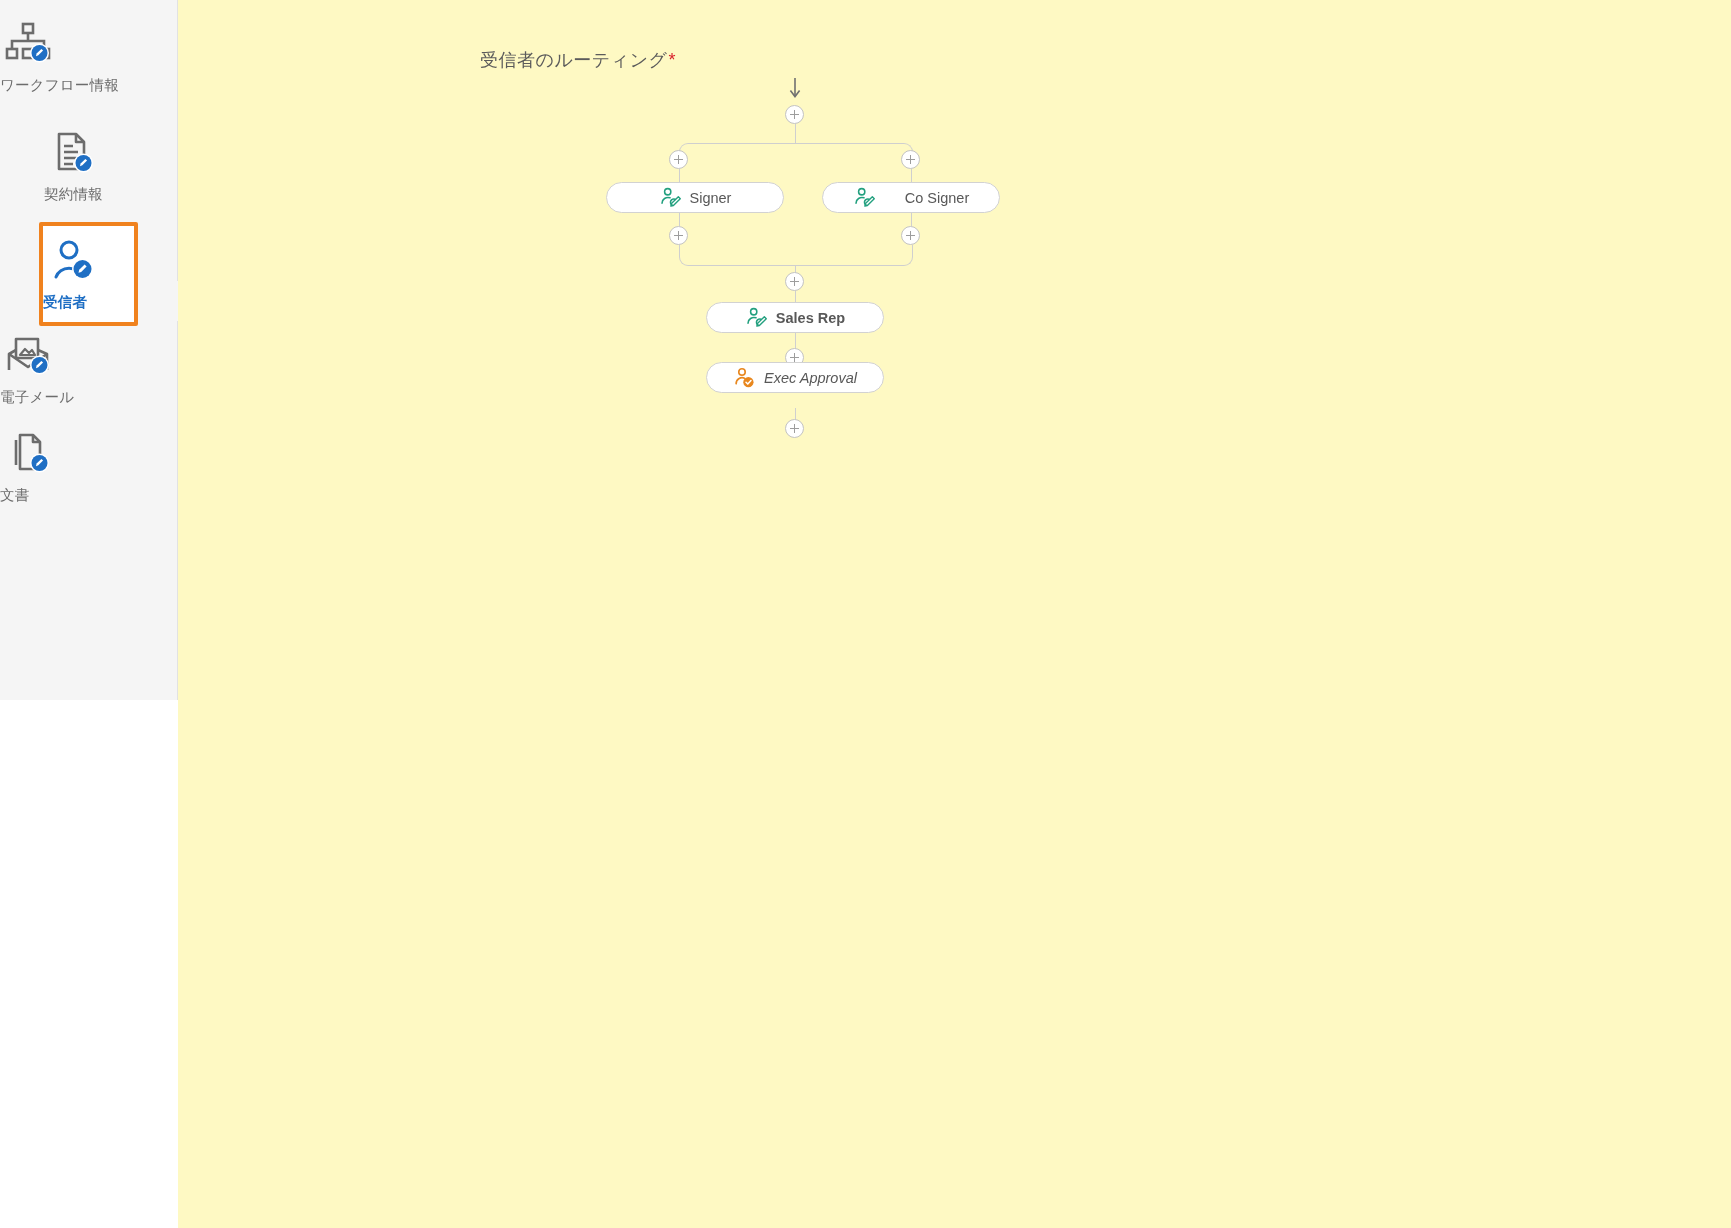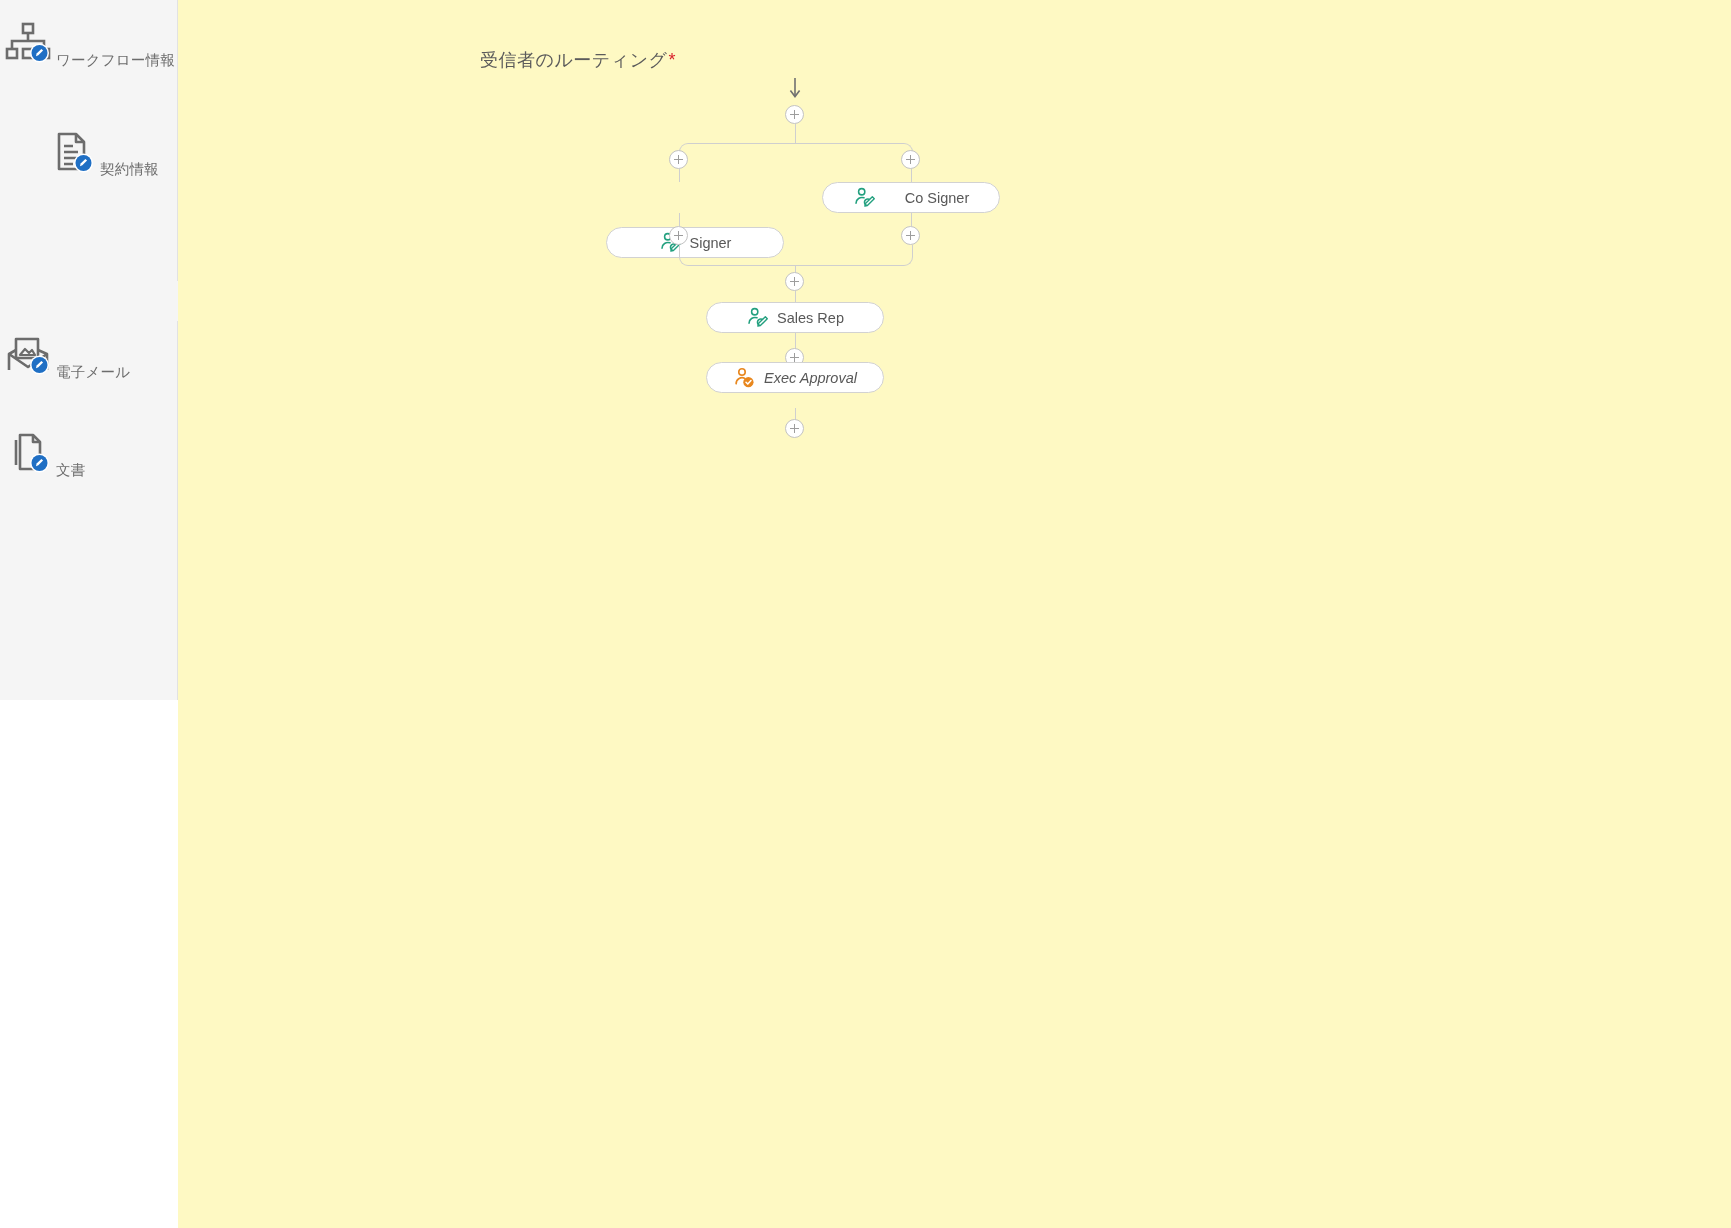--- a/index.html
+++ b/index.html
@@ -36,22 +36,22 @@
     border-top: 1px solid #e2e2e2;
     border-right: 1px solid #e2e2e2;
     border-bottom: 1px solid #e2e2e2;
     border-radius: 0 6px 6px 0;
   }
   .nav-item {
     position: absolute;
     left: 0;
     width: 178px;
     display: flex;
-    flex-direction: row;
-    align-items: flex-end;
+    flex-direction: column;
+    align-items: flex-start;
     justify-content: flex-start;
     cursor: pointer;
     box-sizing: border-box;
   }
   .nav-icon-wrap {
     width: 56px;
     height: 52px;
     display: flex;
     align-items: center;
     justify-content: center;
@@ -205,20 +205,34 @@
           <path d="M15 15 H24 M15 21 H29 M15 27 H29 M15 33 H24"></path>
         </g>
         <circle cx="34.5" cy="32" r="9.5" fill="#ffffff"></circle>
         <circle cx="34.5" cy="32" r="8" fill="#1f6fc4"></circle>
         <path d="M31 35.2 L31.6 32.6 L36.4 27.9 L38.1 29.6 L33.3 34.3 Z" fill="#ffffff"></path>
       </svg>
     </span>
     <span class="nav-label">契約情報</span>
   </div>
 
+  <div class="nav-item selected" style="top:222px;">
+    <span class="nav-icon-wrap">
+      <svg width="46" height="44" viewBox="0 0 46 44">
+        <g fill="none" stroke="#1f6fc4" stroke-width="3" stroke-linecap="round">
+          <circle cx="21" cy="11" r="8"></circle>
+          <path d="M8 38 A13.5 12 0 0 1 34 38"></path>
+        </g>
+        <circle cx="34.5" cy="30" r="10.5" fill="#ffffff"></circle>
+        <circle cx="34.5" cy="30" r="9" fill="#1f6fc4"></circle>
+        <path d="M30.5 33.7 L31.2 30.8 L36.6 25.4 L38.6 27.4 L33.2 32.9 Z" fill="#ffffff"></path>
+      </svg>
+    </span>
+    <span class="nav-label">受信者</span>
+  </div>
 
   <div class="nav-item" style="top:330px;">
     <span class="nav-icon-wrap">
       <svg width="46" height="44" viewBox="0 0 46 44">
         <g fill="none" stroke="#6c6c6c" stroke-width="2.6" stroke-linejoin="round">
           <path d="M11 5 H33 V24 H11 Z"></path>
           <path d="M4 36 V20 L11 16 M42 36 V20 L33 16"></path>
           <path d="M4 20 L23 33 L42 20"></path>
           <path d="M15 21 L20 15 L24 19 L27 16 L30 21 Z" stroke-width="2.2"></path>
         </g>
@@ -270,21 +284,21 @@
 
   <div class="conn v" style="left:500.5px; top:162px; height:-0px;"></div>
   <div class="conn v" style="left:732.5px; top:162px; height:0px;"></div>
 
   <div class="plus" style="left:491px; top:150px;"></div>
   <div class="plus" style="left:723px; top:150px;"></div>
 
   <div class="conn v" style="left:500.5px; top:169px; height:13px;"></div>
   <div class="conn v" style="left:732.5px; top:169px; height:13px;"></div>
 
-  <div class="node" style="left:428px; top:182px; width:178px;margin-top:45px;">
+  <div class="node" style="left:428px; top:182px; width:178px;">
     <span class="node-icon">
       <svg width="22" height="22" viewBox="0 0 24 24">
         <g fill="none" stroke="#23a07f" stroke-width="1.7" stroke-linecap="round" stroke-linejoin="round">
           <circle cx="9.5" cy="5.2" r="3.4"></circle>
           <path d="M3.3 17.6 A6.5 6.2 0 0 1 12 11.8"></path>
           <path d="M14.6 19.9 A3.5 3.5 0 1 1 17.6 13.4"></path>
           <path d="M21.1 10.6 L13.6 18.1 L12.9 20.9 L15.7 20.2 L23.2 12.7 Z" stroke-width="1.5"></path>
         </g>
       </svg>
     </span>
@@ -312,21 +326,21 @@
   <div class="plus" style="left:723px; top:226px;"></div>
 
   <div class="bracket bottom" style="left:501px; top:245px; width:232px; height:20px;"></div>
 
   <div class="conn v" style="left:616.5px; top:265px; height:16px;"></div>
 
   <div class="plus" style="left:607px; top:272px;"></div>
 
   <div class="conn v" style="left:616.5px; top:291px; height:18px;"></div>
 
-  <div class="node" style="left:528px; top:302px; width:178px;">
+  <div class="node" style="left:528px; top:302px; width:178px;font-weight:bold;">
     <span class="node-icon">
       <svg width="22" height="22" viewBox="0 0 24 24">
         <g fill="none" stroke="#23a07f" stroke-width="1.7" stroke-linecap="round" stroke-linejoin="round">
           <circle cx="9.5" cy="5.2" r="3.4"></circle>
           <path d="M3.3 17.6 A6.5 6.2 0 0 1 12 11.8"></path>
           <path d="M14.6 19.9 A3.5 3.5 0 1 1 17.6 13.4"></path>
           <path d="M21.1 10.6 L13.6 18.1 L12.9 20.9 L15.7 20.2 L23.2 12.7 Z" stroke-width="1.5"></path>
         </g>
       </svg>
     </span>

